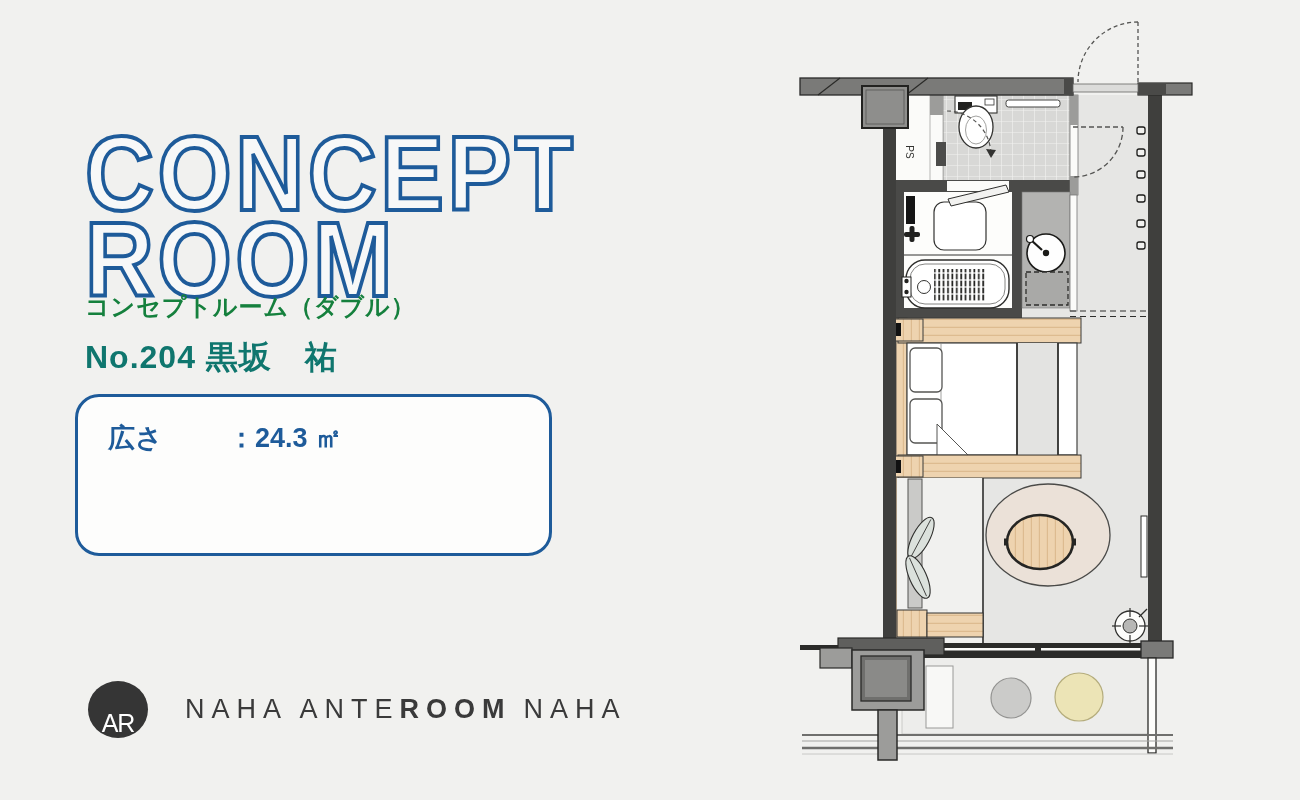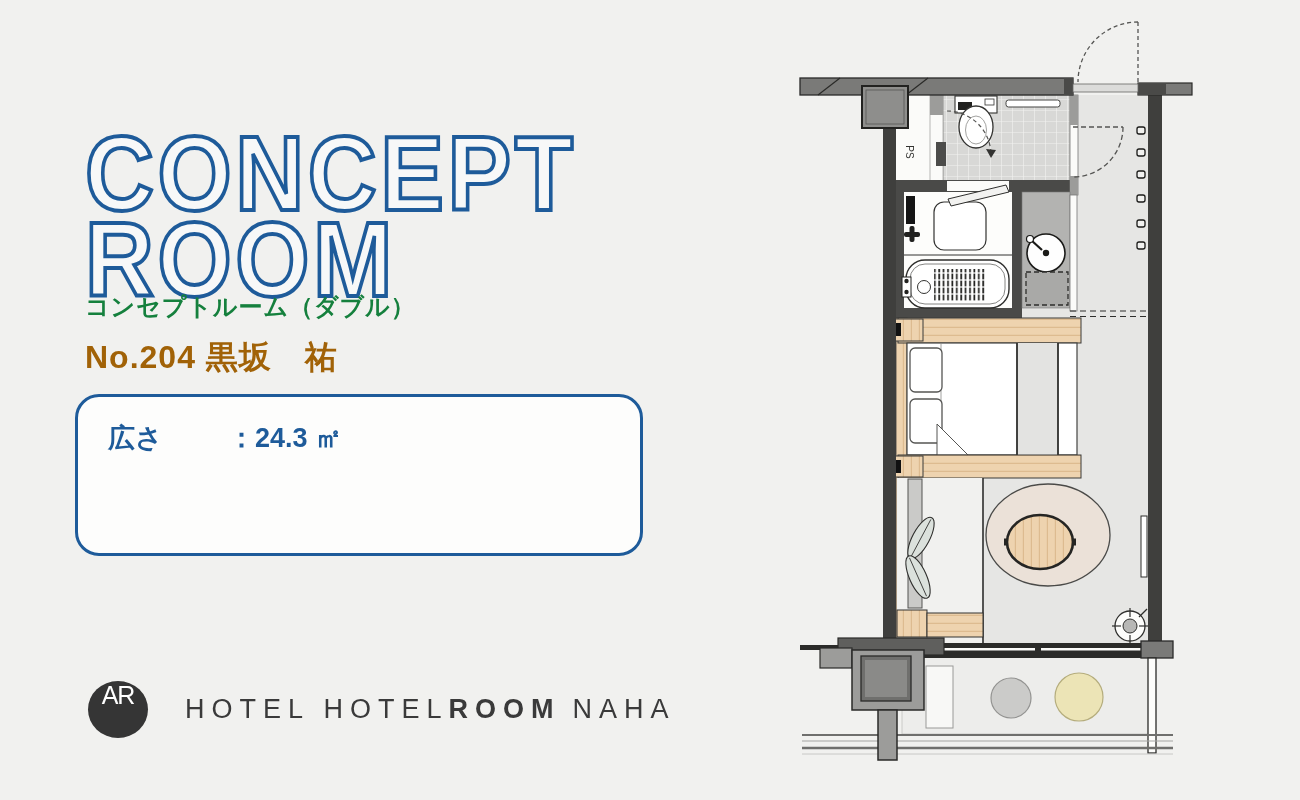--- a/index.html
+++ b/index.html
@@ -14,39 +14,39 @@
     color:#f7f8f8; -webkit-text-stroke:4px #1e5b9a;
     transform:scaleX(0.9); transform-origin:left top;
     white-space:nowrap;
   }
   .room-subtitle {
     position:absolute; left:85px; top:291px;
     font-size:24px; font-weight:bold; color:#15803d; letter-spacing:1px; white-space:nowrap;
   }
   .room-number {
     position:absolute; left:85px; top:336px;
-    font-size:32px; font-weight:bold; color:#a16207; letter-spacing:1px; white-space:nowrap;
+    font-size:32px; font-weight:bold; color:#0f766e; letter-spacing:1px; white-space:nowrap;
   }
   .spec-box {
-    position:absolute; left:75px; top:394px; width:568px; height:162px;
+    position:absolute; left:75px; top:394px; width:477px; height:162px;
     background:#fdfdfc; border:3px solid #1e5b9a; border-radius:24px;
     padding:21px 12px 0 30px;
   }
   .spec-row { font-size:27px; font-weight:bold; color:#1e5b9a; line-height:40px; white-space:nowrap; }
   .spec-label { display:inline-block; width:120px; }
   .spec-colon { display:inline-block; }
   .spec-value { display:inline-block; }
 
   .footer-logo {
     position:absolute; left:88px; top:681px;
     display:flex; align-items:center; gap:37px;
   }
   .logo-circle {
     width:60px; height:57px; background:#353535; border-radius:50%;
-    display:flex; align-items:flex-start; justify-content:center;
+    display:flex; align-items:flex-end; justify-content:center;
   }
   .logo-monogram { color:#fff; font-size:25px; letter-spacing:-1px; font-weight:normal; }
   .hotel-name { font-size:27px; color:#3a3a3a; letter-spacing:7px; white-space:nowrap; font-weight:500; }
   .hotel-name .bold { font-weight:bold; }
   .hotel-name .part3 { margin-left:12px; }
 
   
   .floorplan { position:absolute; left:780px; top:0; width:430px; height:800px; }
 </style>
 </head>
@@ -66,21 +66,21 @@
     <div class="spec-row">
       <span class="spec-label">広さ</span><span class="spec-colon">：</span><span class="spec-value">24.3 ㎡</span>
     </div>
   </div>
 
   <div class="footer-logo">
     <div class="logo-circle">
       <span class="logo-monogram">AR</span>
     </div>
     <div class="hotel-name">
-      <span>HOTEL HOTEL</span><span class="bold">ROOM</span><span class="part3">NAHA</span>
+      <span>NAHA ANTE</span><span class="bold">ROOM</span><span class="part3">NAHA</span>
     </div>
   </div>
 
   <svg class="floorplan" viewBox="780 0 430 800" xmlns="http://www.w3.org/2000/svg">
     <defs>
       <pattern id="tile" width="11" height="11" patternUnits="userSpaceOnUse">
         <rect width="11" height="11" fill="#d8d8d6"></rect>
         <path d="M 11 0 H 0 V 11" fill="none" stroke="#f3f3f1" stroke-width="1.2"></path>
       </pattern>
       <pattern id="woodh" width="60" height="8" patternUnits="userSpaceOnUse">

